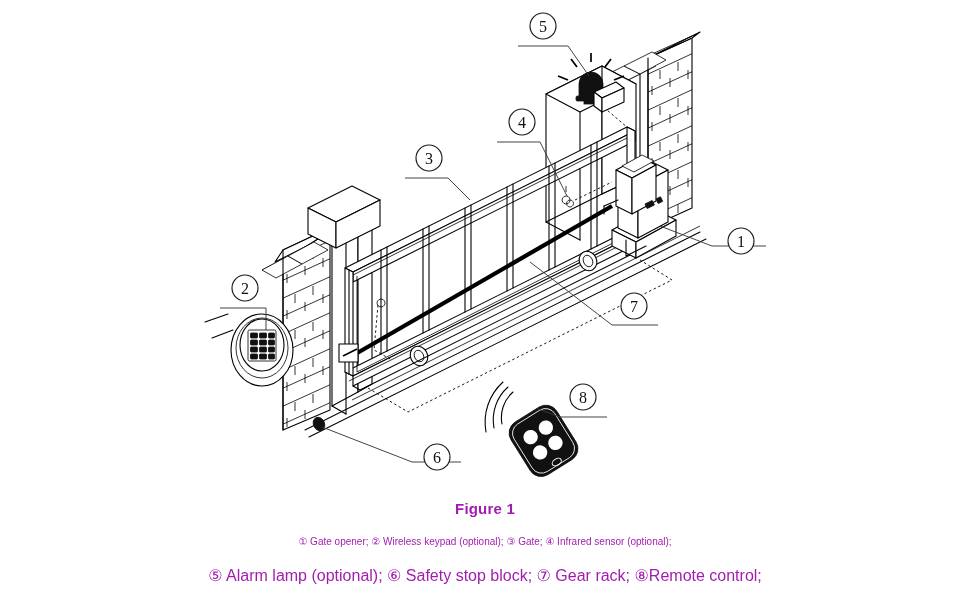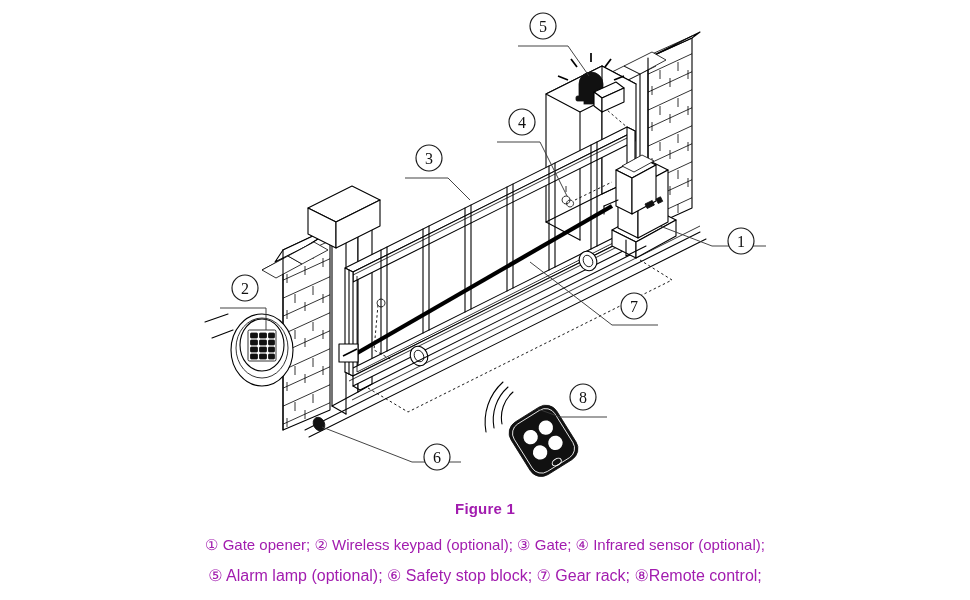--- a/index.html
+++ b/index.html
@@ -26,21 +26,21 @@
     width:970px;
     text-align:center;
     color:#a21caf;
   }
   #fig-title {
     top:500px;
     font-size:15px;
     font-weight:bold;
     letter-spacing:0.2px;
   }
-  #legend-line-1 { top:536px; font-size:15px;text-align:center; }
+  #legend-line-1 { top:536px; font-size:10px;text-align:center; }
   #legend-line-2 { top:566px; font-size:16px; }
   .legend-line { white-space:nowrap; }
 </style>
 </head>
 <body>
 
 <div id="page">
 
   <svg id="diagram" viewBox="0 0 970 600">
     <defs>

